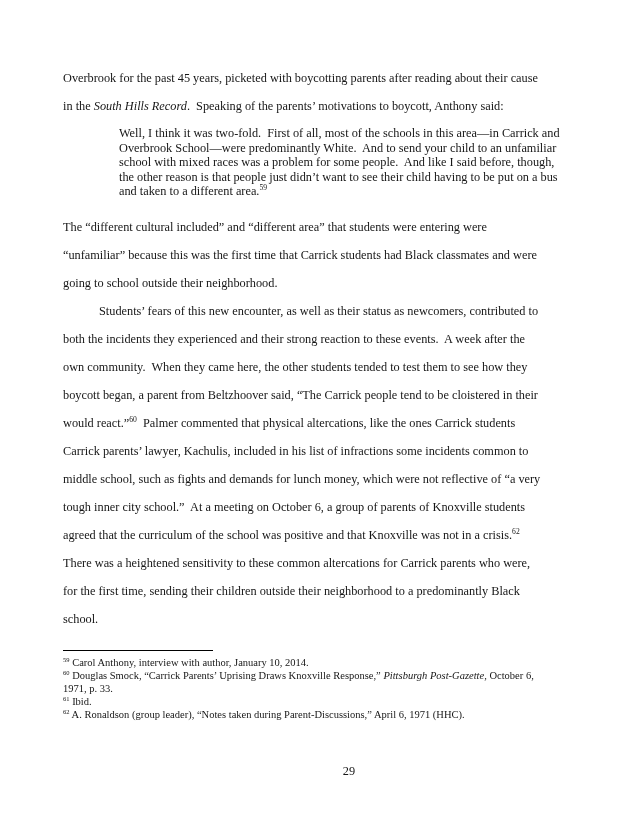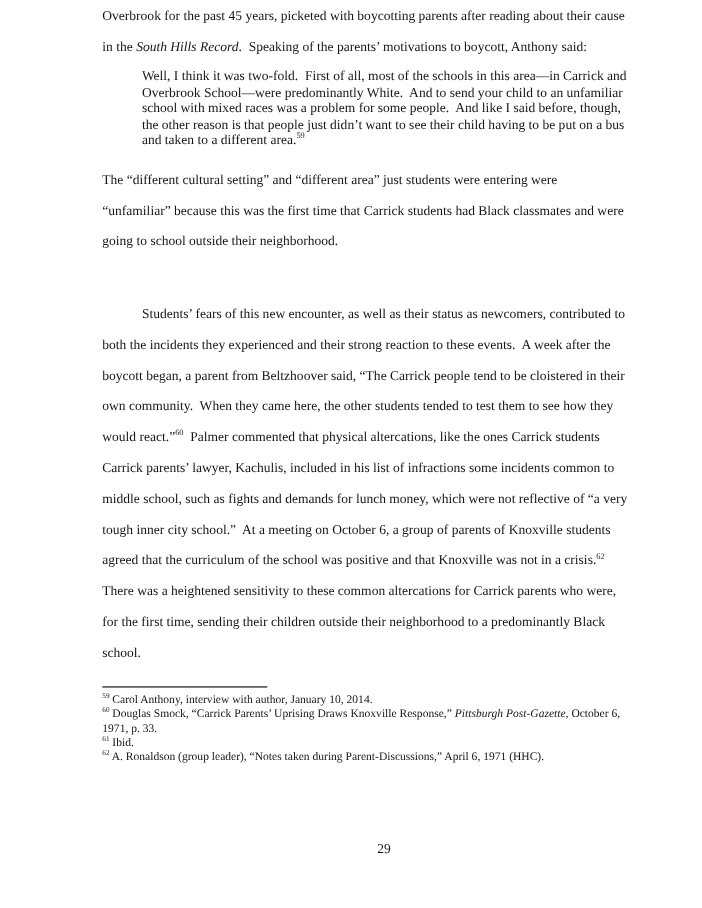--- a/index.html
+++ b/index.html
@@ -11,36 +11,36 @@
     position: relative;
     width: 638px;
     height: 825px;
     background: #ffffff;
     font-family: "Liberation Serif", serif;
     color: #161616;
     overflow: hidden;
   }
   .content {
     position: absolute;
-    left: 93px;
+    left: 63px;
     top: 0;
     width: 490px;
+    padding-top: 64px;
   }
   .block { margin: 0; }
   .block .line {
     white-space: pre;
     font-size: 12.3px;
     line-height: 28px;
   }
   .block.paragraph.indent-first .line:first-child {
     padding-left: 36px;
-    margin-top: 38px;
   }
   .block.blockquote {
-    margin-left: 36px;
+    margin-left: 56px;
     margin-top: 6px;
     margin-bottom: 14px;
   }
   .block.blockquote .line {
     font-size: 12.3px;
     line-height: 14.6px;
   }
   .it { font-style: italic; margin-top: 22px; }
   .sup {
     vertical-align: super;
@@ -81,29 +81,29 @@
           <div class="line"><span>in the </span><span class="it">South Hills Record</span><span>.  Speaking of the parents’ motivations to boycott, Anthony said:</span></div>
         </div>
         <div class="block blockquote">
           <div class="line"><span>Well, I think it was two-fold.  First of all, most of the schools in this area—in Carrick and</span></div>
           <div class="line"><span>Overbrook School—were predominantly White.  And to send your child to an unfamiliar</span></div>
           <div class="line"><span>school with mixed races was a problem for some people.  And like I said before, though,</span></div>
           <div class="line"><span>the other reason is that people just didn’t want to see their child having to be put on a bus</span></div>
           <div class="line"><span>and taken to a different area.</span><span class="sup">59</span></div>
         </div>
         <div class="block paragraph">
-          <div class="line"><span>The “different cultural setting” and “different area” just students were entering were</span></div>
+          <div class="line"><span>The “different cultural included” and “different area” that students were entering were</span></div>
           <div class="line"><span>“unfamiliar” because this was the first time that Carrick students had Black classmates and were</span></div>
           <div class="line"><span>going to school outside their neighborhood.</span></div>
         </div>
         <div class="block paragraph indent-first">
           <div class="line"><span>Students’ fears of this new encounter, as well as their status as newcomers, contributed to</span></div>
           <div class="line"><span>both the incidents they experienced and their strong reaction to these events.  A week after the</span></div>
+          <div class="line"><span>own community.  When they came here, the other students tended to test them to see how they</span></div>
           <div class="line"><span>boycott began, a parent from Beltzhoover said, “The Carrick people tend to be cloistered in their</span></div>
-          <div class="line"><span>own community.  When they came here, the other students tended to test them to see how they</span></div>
           <div class="line"><span>would react.”</span><span class="sup">60</span><span>  Palmer commented that physical altercations, like the ones Carrick students</span></div>
           <div class="line"><span>Carrick parents’ lawyer, Kachulis, included in his list of infractions some incidents common to</span></div>
           <div class="line"><span>middle school, such as fights and demands for lunch money, which were not reflective of “a very</span></div>
           <div class="line"><span>tough inner city school.”  At a meeting on October 6, a group of parents of Knoxville students</span></div>
           <div class="line"><span>agreed that the curriculum of the school was positive and that Knoxville was not in a crisis.</span><span class="sup">62</span></div>
           <div class="line"><span>There was a heightened sensitivity to these common altercations for Carrick parents who were,</span></div>
           <div class="line"><span>for the first time, sending their children outside their neighborhood to a predominantly Black</span></div>
           <div class="line"><span>school.</span></div>
         </div>
       </div>

